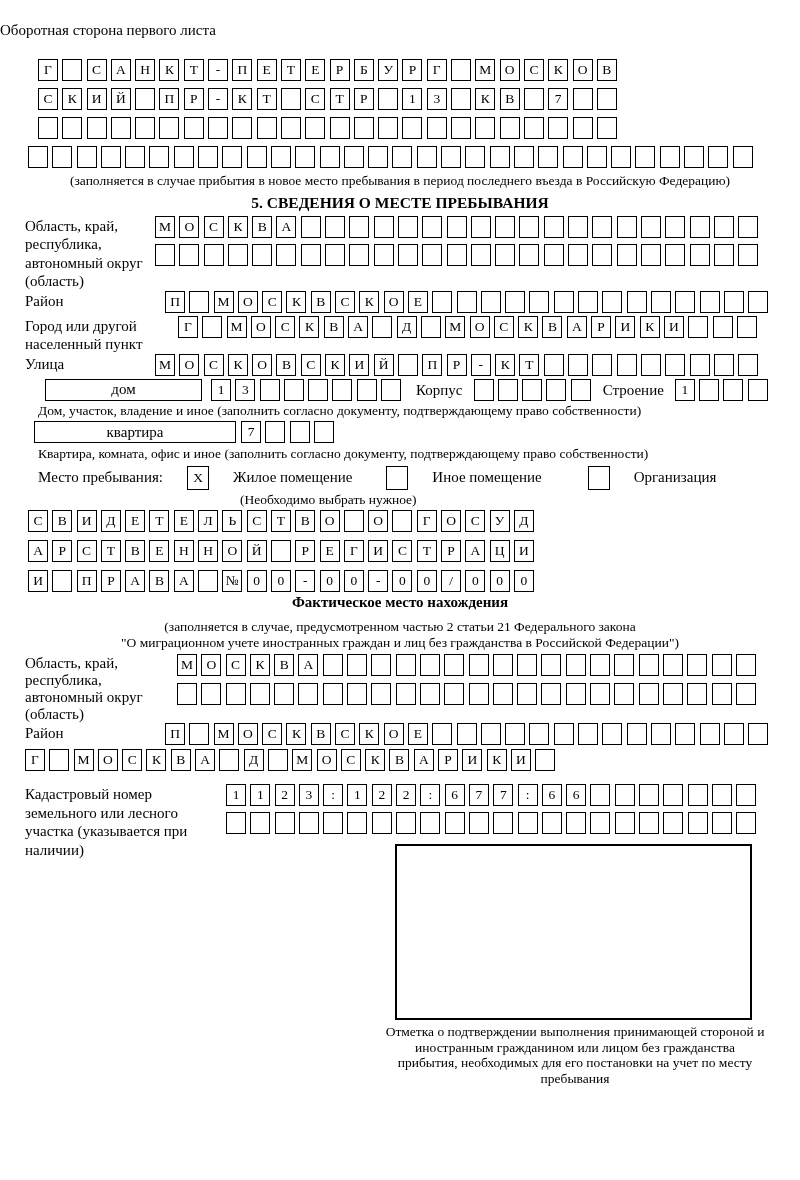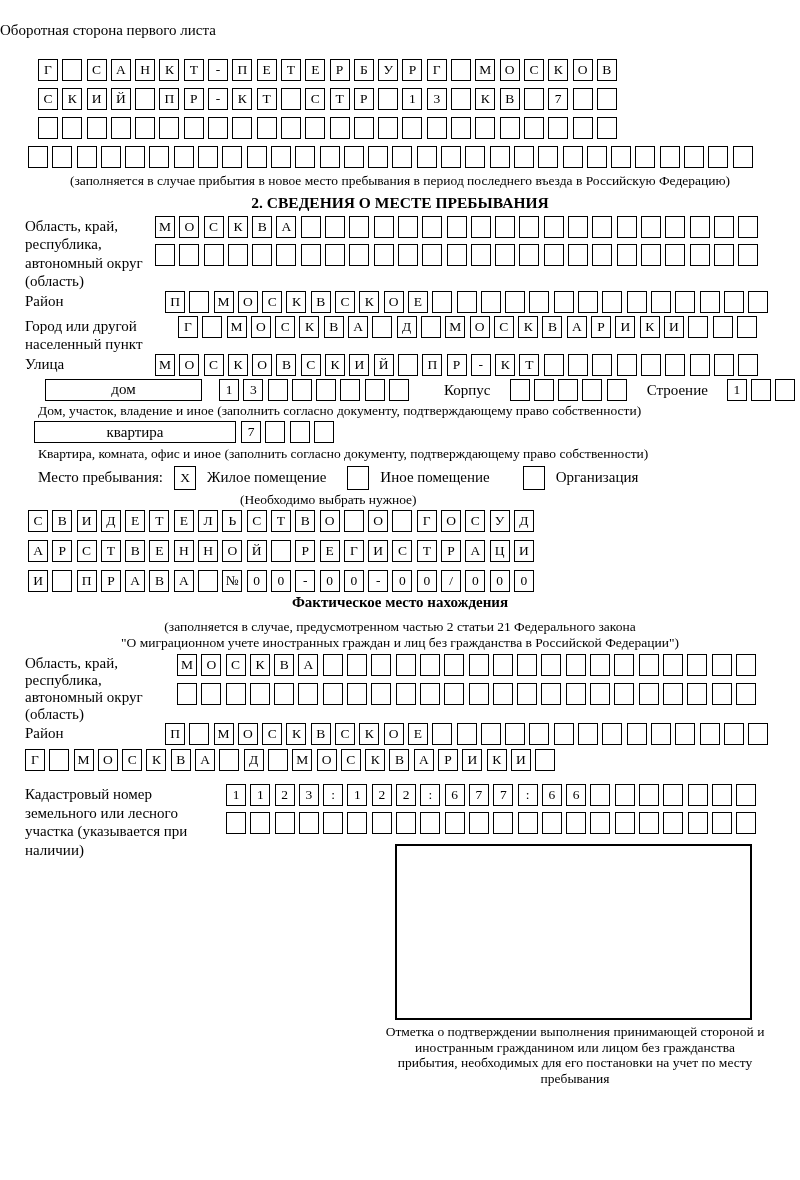--- a/index.html
+++ b/index.html
@@ -31,24 +31,24 @@
   .mt5 { margin-top:5px; }
 
   .sec-title { text-align:center; font-weight:bold; font-size:15.5px; margin-top:5px; }
 
   .labelbox {
     height:22px; border:1.7px solid #000; display:flex;
     align-items:center; justify-content:center; font-size:15px; flex:0 0 auto;
   }
   .inline-label { font-size:15px; line-height:22px; flex:0 0 auto; }
 
-  .house-row { display:flex; align-items:center; margin:3px 0 0 45px; gap:17px; }
+  .house-row { display:flex; align-items:center; margin:3px 0 0 45px; gap:9px; }
   .apt-row   { display:flex; align-items:center; margin:3px 0 0 34px; gap:5px; }
 
-  .stay-row { display:flex; align-items:center; margin:4px 0 0 38px; gap:11px; font-size:15px; }
+  .stay-row { display:flex; align-items:center; margin:4px 0 0 38px; gap:24px; font-size:15px; }
   .stay-row .box { width:22px; height:24px; }
 
   .doc-block { margin-top:3px; margin-left:28px; }
   .doc-block .rows-col { gap:8px; }
 
   .fact-title { text-align:center; font-weight:bold; font-size:15px; margin-top:2px; }
 
   .stamp-box {
     width:357px; height:176px; border:2px solid #000;
     margin:-15px 0 0 395px; background:#fff;
@@ -169,21 +169,21 @@
     <span class="box"></span>
     <span class="box"></span>
     <span class="box"></span>
     <span class="box"></span>
     <span class="box"></span>
     <span class="box"></span>
     <span class="box"></span>
   </div>
 <div class="note center mt5">(заполняется в случае прибытия в новое место пребывания в период последнего въезда в Российскую Федерацию)</div>
 
-<div class="sec-title">2. СВЕДЕНИЯ О МЕСТЕ ПРЕБЫВАНИЯ</div>
+<div class="sec-title">5. СВЕДЕНИЯ О МЕСТЕ ПРЕБЫВАНИЯ</div>
 
 <div class="frow" style="margin-top:4px">
   <div class="flabel" style="width:130px">Область, край, республика, автономный округ (область)</div>
   <div class="rows-col" style="gap:6px">
     <div class="boxrow">
         <span class="box">М</span>
         <span class="box">О</span>
         <span class="box">С</span>
         <span class="box">К</span>
         <span class="box">В</span>
@@ -335,21 +335,21 @@
   <div class="boxrow">
       <span class="box">1</span>
       <span class="box">3</span>
       <span class="box"></span>
       <span class="box"></span>
       <span class="box"></span>
       <span class="box"></span>
       <span class="box"></span>
       <span class="box"></span>
     </div>
-  <div class="inline-label" style="margin:0 2px 0 18px">Корпус</div>
+  <div class="inline-label" style="margin:0 2px 0 6px">Корпус</div>
   <div class="boxrow">
       <span class="box"></span>
       <span class="box"></span>
       <span class="box"></span>
       <span class="box"></span>
       <span class="box"></span>
     </div>
   <div class="inline-label" style="margin:0 2px 0 3px">Строение</div>
   <div class="boxrow">
       <span class="box">1</span>

